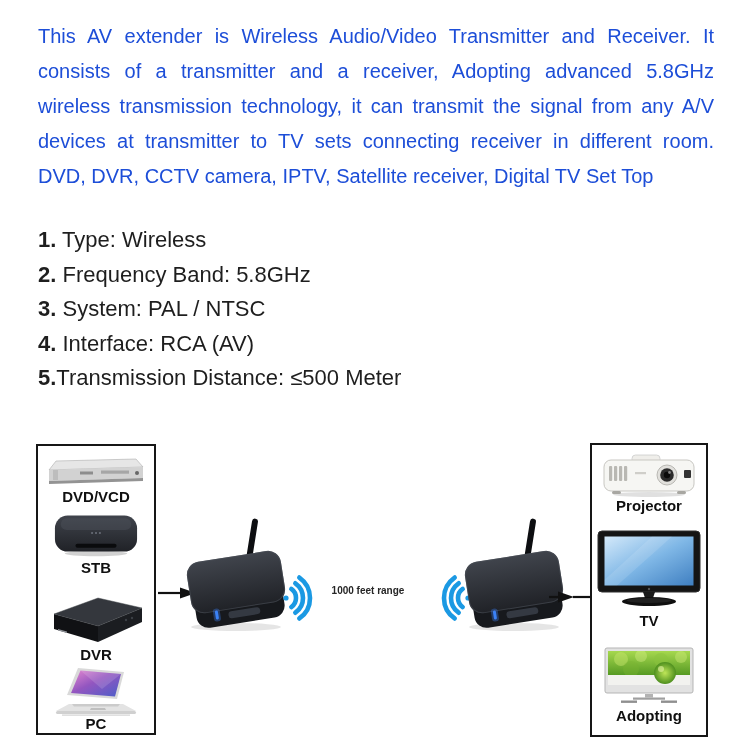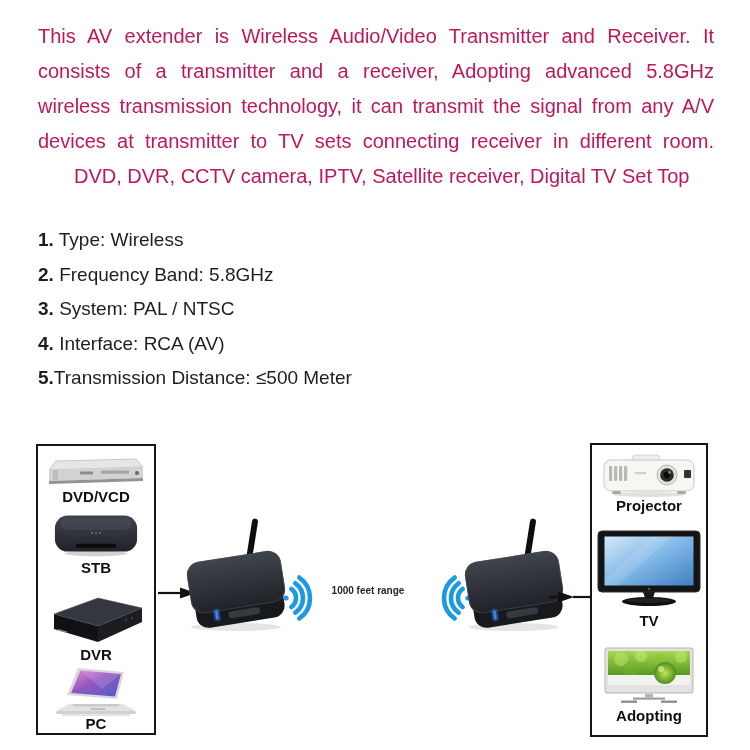--- a/index.html
+++ b/index.html
@@ -1,26 +1,26 @@
 <!DOCTYPE html>
 <html><head>
 <meta charset="utf-8">
 <style>
   html,body{margin:0;padding:0;background:#fff;}
   .page{position:relative;width:750px;height:750px;background:#fff;overflow:hidden;
         font-family:"Liberation Sans","DejaVu Sans",sans-serif;}
 
   
   .intro{position:absolute;left:38px;width:676px;top:19px;font-size:20px;
-         line-height:35px;color:#be185d;}
+         line-height:35px;color:#1d4ed8;}
   .intro-line{text-align:justify;text-align-last:justify;height:35px;overflow:visible;}
-  .intro-line.last{text-align-last:left;margin-left:36px;}
+  .intro-line.last{text-align-last:left;}
 
   
-  .specs{position:absolute;left:38px;top:223px;font-size:19px;line-height:34.5px;color:#1e1e1e;}
+  .specs{position:absolute;left:38px;top:223px;font-size:22px;line-height:34.5px;color:#1e1e1e;}
   .spec-item{white-space:pre;}
   .spec-num{font-weight:bold;}
 
   
   .device-box{position:absolute;border:2px solid #161616;background:#fff;
               display:flex;flex-direction:column;align-items:center;box-sizing:border-box;}
   #source-box{left:36px;top:444px;width:120px;height:291px;}
   #output-box{left:590px;top:443px;width:118px;height:294px;}
   .dev-label{font-size:15px;font-weight:bold;color:#101010;line-height:17px;height:17px;}
 

